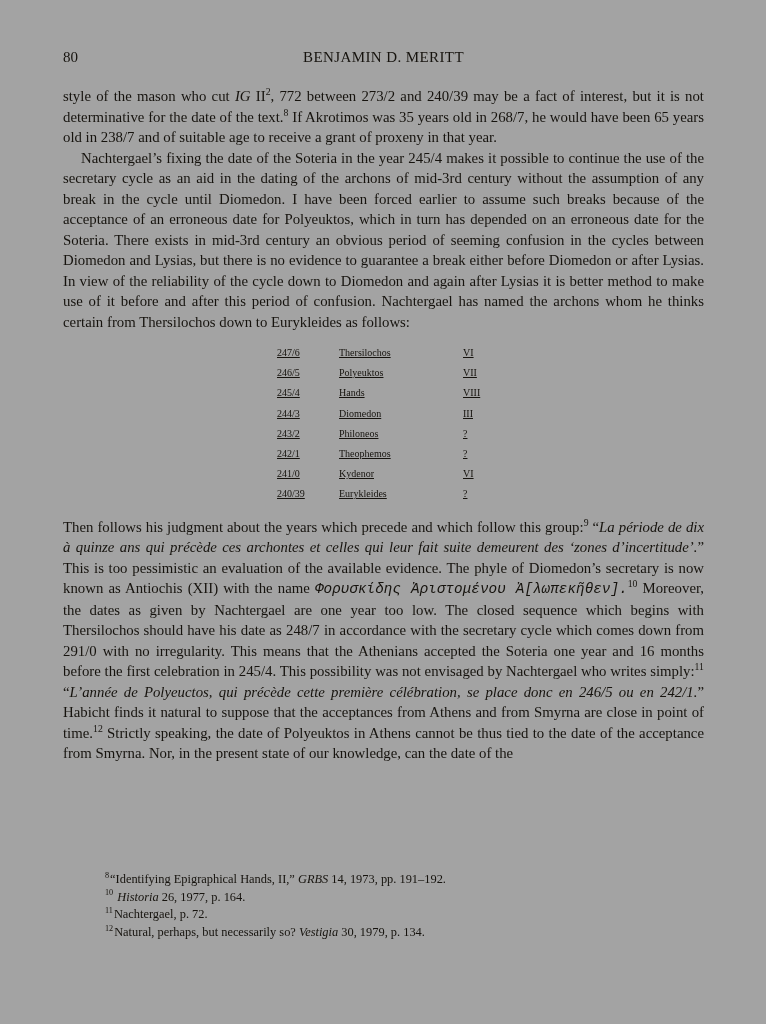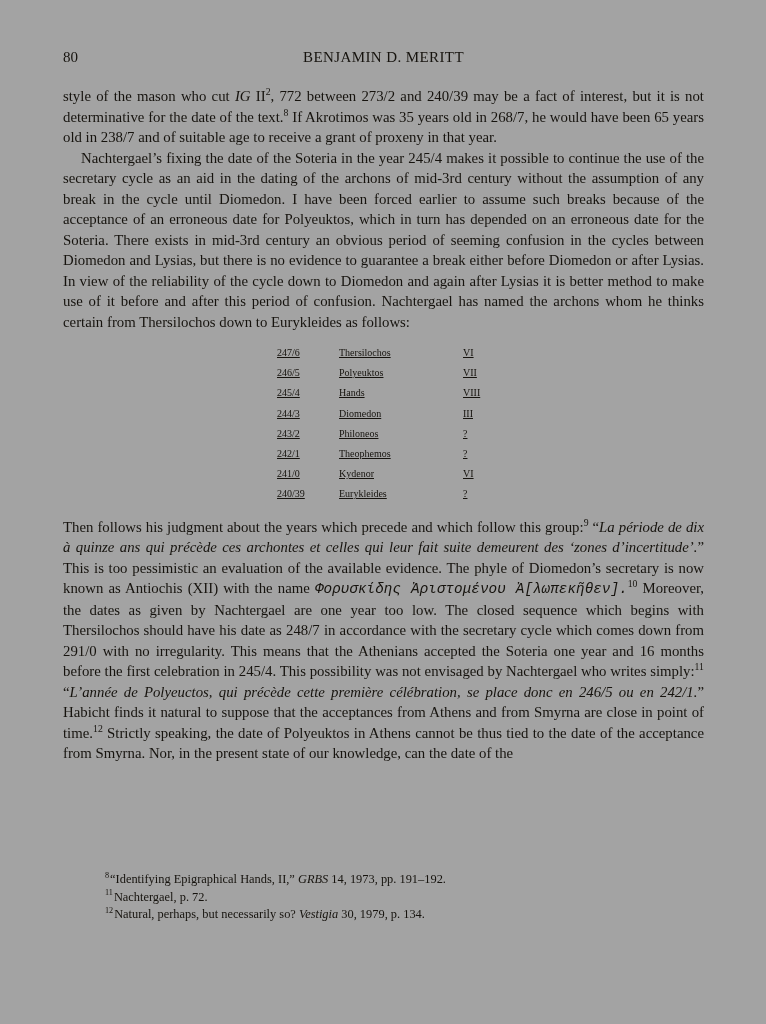--- a/index.html
+++ b/index.html
@@ -119,17 +119,18 @@
         <span class="col-name">Eurykleides</span>
         <span class="col-num">?</span>
       </div>
       </div>
 
     <p class="para"><span>Then follows his judgment about the years which precede and which follow this group:</span><sup>9</sup><span> “</span><span class="i">La période de dix à quinze ans qui précède ces archontes et celles qui leur fait suite demeurent des ‘zones d’incertitude’.</span><span>” This is too pessimistic an evaluation of the available evidence. The phyle of Diomedon’s secretary is now known as Antiochis (XII) with the name </span><span class="g">Φορυσκίδης Ἀριστομένου Ἀ[λωπεκῆθεν].</span><sup>10</sup><span> Moreover, the dates as given by Nachtergael are one year too low. The closed sequence which begins with Thersilochos should have his date as 248/7 in accordance with the secretary cycle which comes down from 291/0 with no irregularity. This means that the Athenians accepted the Soteria one year and 16 months before the first celebration in 245/4. This possibility was not envisaged by Nachtergael who writes simply:</span><sup>11</sup><span> “</span><span class="i">L’année de Polyeuctos, qui précède cette première célébration, se place donc en 246/5 ou en 242/1.</span><span>” Habicht finds it natural to suppose that the acceptances from Athens and from Smyrna are close in point of time.</span><sup>12</sup><span> Strictly speaking, the date of Polyeuktos in Athens cannot be thus tied to the date of the acceptance from Smyrna. Nor, in the present state of our knowledge, can the date of the</span></p>
   </div>
 
   <div class="footnotes">
     <p class="footnote"><sup>8</sup><span>“Identifying Epigraphical Hands, II,” </span><span class="i">GRBS</span><span> 14, 1973, pp. 191–192.</span></p>
+    <p class="footnote"><sup>10</sup><span> </span><span class="i">Historia</span><span> 26, 1977, p. 164.</span></p>
     <p class="footnote"><sup>11</sup><span>Nachtergael, p. 72.</span></p>
     <p class="footnote"><sup>12</sup><span>Natural, perhaps, but necessarily so? </span><span class="i">Vestigia</span><span> 30, 1979, p. 134.</span></p>
   </div>
 
 </div>
 
 </body></html>

